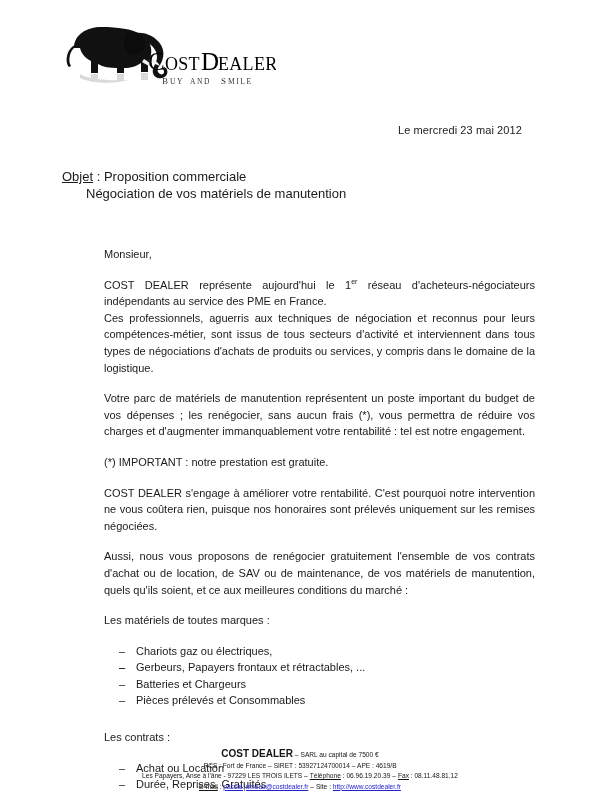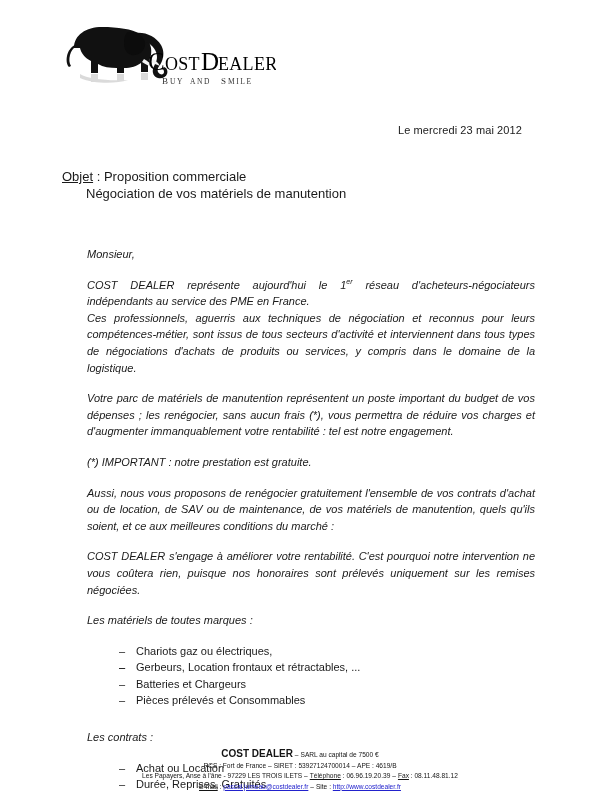--- a/index.html
+++ b/index.html
@@ -59,24 +59,23 @@
   
   .body-wrap {
     position: absolute;
     left: 87px;
     top: 246px;
     width: 448px;
     font-size: 11px;
     line-height: 16.6px;
   }
   .body-wrap p {
-    margin: 0 0 14px 0;
+    margin: 0 0 14px 17px;
     text-align: justify;
     text-justify: inter-word;
-    font-style: italic;
   }
   .body-wrap p.tight { margin-bottom: 0; }
   .body-wrap p.nojust { text-align: left; }
   sup {
     font-size: 7px;
     vertical-align: super;
     line-height: 0;
   }
 
   
@@ -195,29 +194,29 @@
     <p class="nojust">Monsieur,</p>
 
     <p class="tight"><span>COST DEALER représente aujourd'hui le 1</span><sup>er</sup><span> réseau d'acheteurs-négociateurs indépendants au service des PME en France.</span></p>
 
     <p>Ces professionnels, aguerris aux techniques de négociation et reconnus pour leurs compétences-métier, sont issus de tous secteurs d'activité et interviennent dans tous types de négociations d'achats de produits ou services, y compris dans le domaine de la logistique.</p>
 
     <p>Votre parc de matériels de manutention représentent un poste important du budget de vos dépenses ; les renégocier, sans aucun frais (*), vous permettra de réduire vos charges et d'augmenter immanquablement votre rentabilité : tel est notre engagement.</p>
 
     <p class="nojust">(*) IMPORTANT : notre prestation est gratuite.</p>
 
+    <p>COST DEALER s'engage à améliorer votre rentabilité. C'est pourquoi notre intervention ne vous coûtera rien, puisque nos honoraires sont prélevés uniquement sur les remises négociées.</p>
+
     <p>Aussi, nous vous proposons de renégocier gratuitement l'ensemble de vos contrats d'achat ou de location, de SAV ou de maintenance, de vos matériels de manutention, quels qu'ils soient, et ce aux meilleures conditions du marché :</p>
-
-    <p>COST DEALER s'engage à améliorer votre rentabilité. C'est pourquoi notre intervention ne vous coûtera rien, puisque nos honoraires sont prélevés uniquement sur les remises négociées.</p>
 
     <p class="list-intro">Les matériels de toutes marques :</p>
     <ul class="dash-list">
       <li><span class="dash">–</span><span>Chariots gaz ou électriques,</span></li>
       <li><span class="dash">–</span></li>
-      <li><span class="dash">–</span><span>Gerbeurs, Location frontaux et rétractables, ...</span></li>
+      <li><span class="dash">–</span><span>Gerbeurs, Papayers frontaux et rétractables, ...</span></li>
       <li><span class="dash">–</span><span>Batteries et Chargeurs</span></li>
       <li><span class="dash">–</span><span>Pièces prélevés et Consommables</span></li>
     </ul>
 
     <p class="list-intro">Les contrats :</p>
     <ul class="dash-list">
       <li><span class="dash">–</span><span>Achat ou Location</span></li>
       <li><span class="dash">–</span><span>Durée, Reprises, Gratuités</span></li>
 
     </ul>

